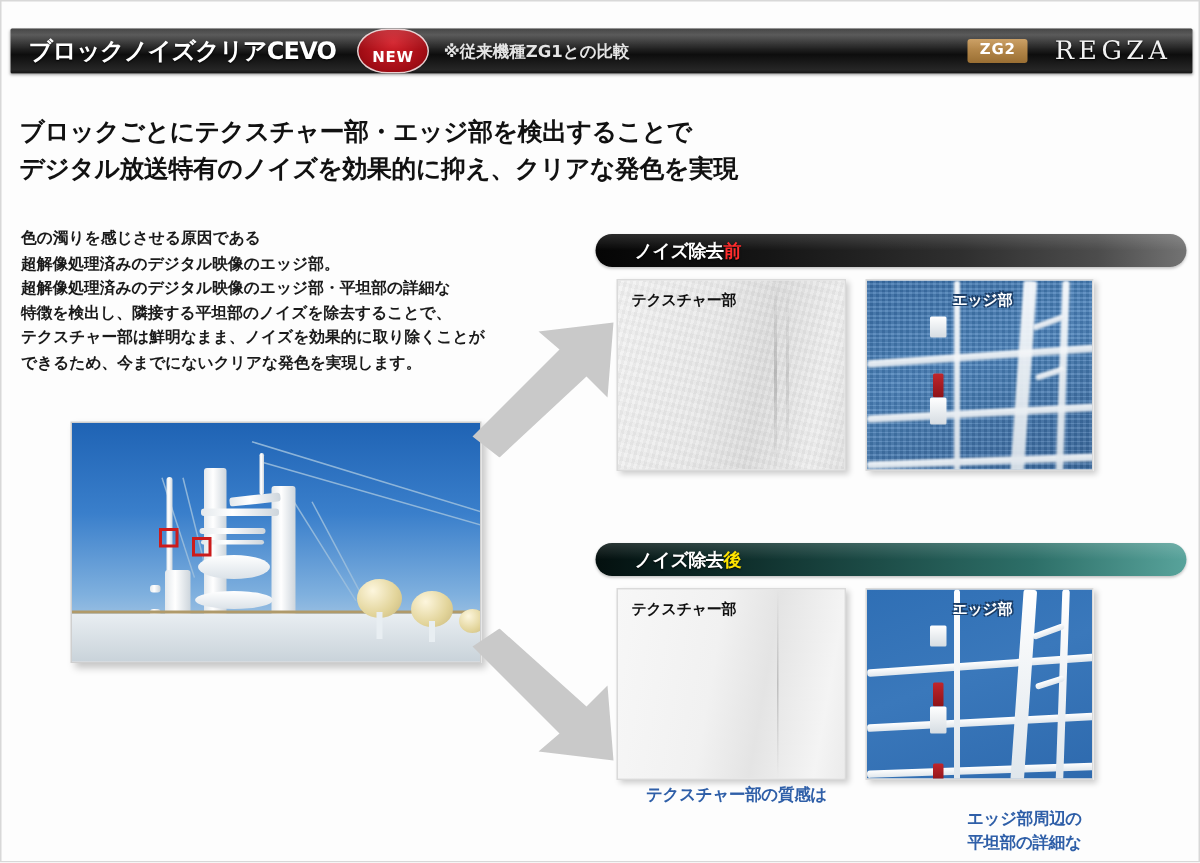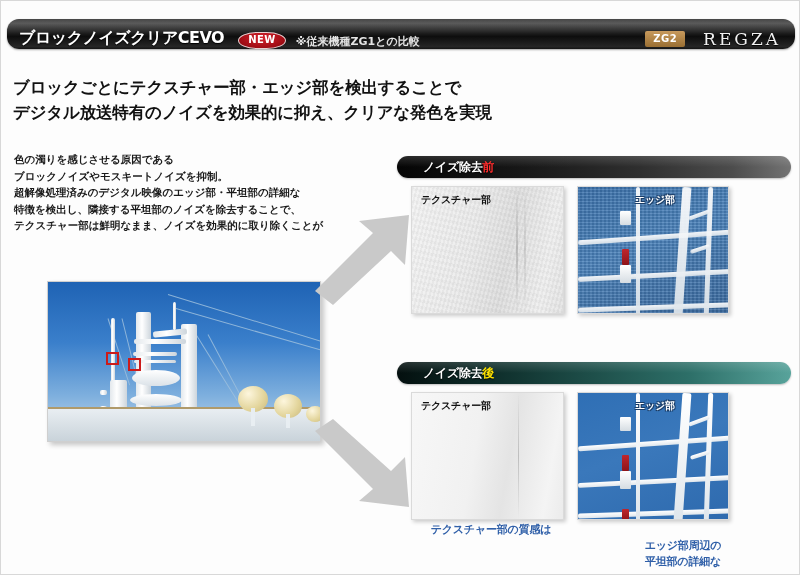--- a/index.html
+++ b/index.html
@@ -16,24 +16,24 @@
     border: 1px solid #d8d8d8;
   }
 
   
   .header-bar {
     position: absolute;
     left: 6px; top: 18px;
     width: 788px; height: 30px;
     background: linear-gradient(to bottom,
        #2b2b2b 0%, #4a4a4a 14%, #202020 46%, #0d0d0d 58%, #262626 92%, #141414 100%);
-    border-radius: 12px;
+    border-radius: 1px;
     box-shadow: 0 1px 2px rgba(0,0,0,.35);
     display: flex;
-    align-items: flex-end;
+    align-items: center;
     overflow: hidden;
   }
   .header-bar::after {
     content:"";
     position:absolute; left:0; top:0; width:100%; height:45%;
     background: linear-gradient(to bottom, rgba(255,255,255,.13), rgba(255,255,255,0));
     pointer-events:none;
   }
   .hdr-title {
     color: #ffffff;
@@ -44,21 +44,21 @@
     text-shadow: 0 1px 1px #000;
     white-space: nowrap;
   }
   .badge-new {
     margin-left: 14px;
     background: radial-gradient(ellipse at 50% 30%, #d4222c 0%, #a00c14 70%, #7a070d 100%);
     color: #ffffff;
     font-size: 10px;
     font-weight: bold;
     letter-spacing: .5px;
-    padding: 2px 9px 3px;
+    padding: 14px 9px 3px;
     border-radius: 50%/60%;
     border: 1px solid #e8cfd0;
     line-height: 1.05;
     white-space: nowrap;
   }
   .hdr-note {
     margin-left: 10px;
     color: #e4e4e4;
     font-size: 11px;
     font-weight: bold;
@@ -282,24 +282,25 @@
     </div>
   </div>
 
   <div class="heading">
     <div>ブロックごとにテクスチャー部・エッジ部を検出することで</div>
     <div>デジタル放送特有のノイズを効果的に抑え、クリアな発色を実現</div>
   </div>
 
   <div class="body-text">
     <div>色の濁りを感じさせる原因である</div>
-    <div>ブロックノイズやモスキートノイズを抑制。</div>
+    <div>超解像処理済みのデジタル映像のエッジ部。</div>
     <div>超解像処理済みのデジタル映像のエッジ部・平坦部の詳細な</div>
     <div>特徴を検出し、隣接する平坦部のノイズを除去することで、</div>
     <div>テクスチャー部は鮮明なまま、ノイズを効果的に取り除くことが</div>
+    <div>できるため、今までにないクリアな発色を実現します。</div>
   </div>
 
   <div class="src-photo">
 
     <div class="sky-wire" style="left:120px; top:12px; width:190px; transform:rotate(17deg);"></div>
     <div class="sky-wire" style="left:128px; top:26px; width:180px; transform:rotate(16deg);"></div>
     <div class="sky-wire" style="left:60px;  top:36px; width:70px;  transform:rotate(72deg);"></div>
     <div class="sky-wire" style="left:74px;  top:36px; width:80px;  transform:rotate(76deg);"></div>
     <div class="sky-wire" style="left:148px; top:52px; width:78px;  transform:rotate(58deg);"></div>
     <div class="sky-wire" style="left:160px; top:52px; width:78px;  transform:rotate(62deg);"></div>

